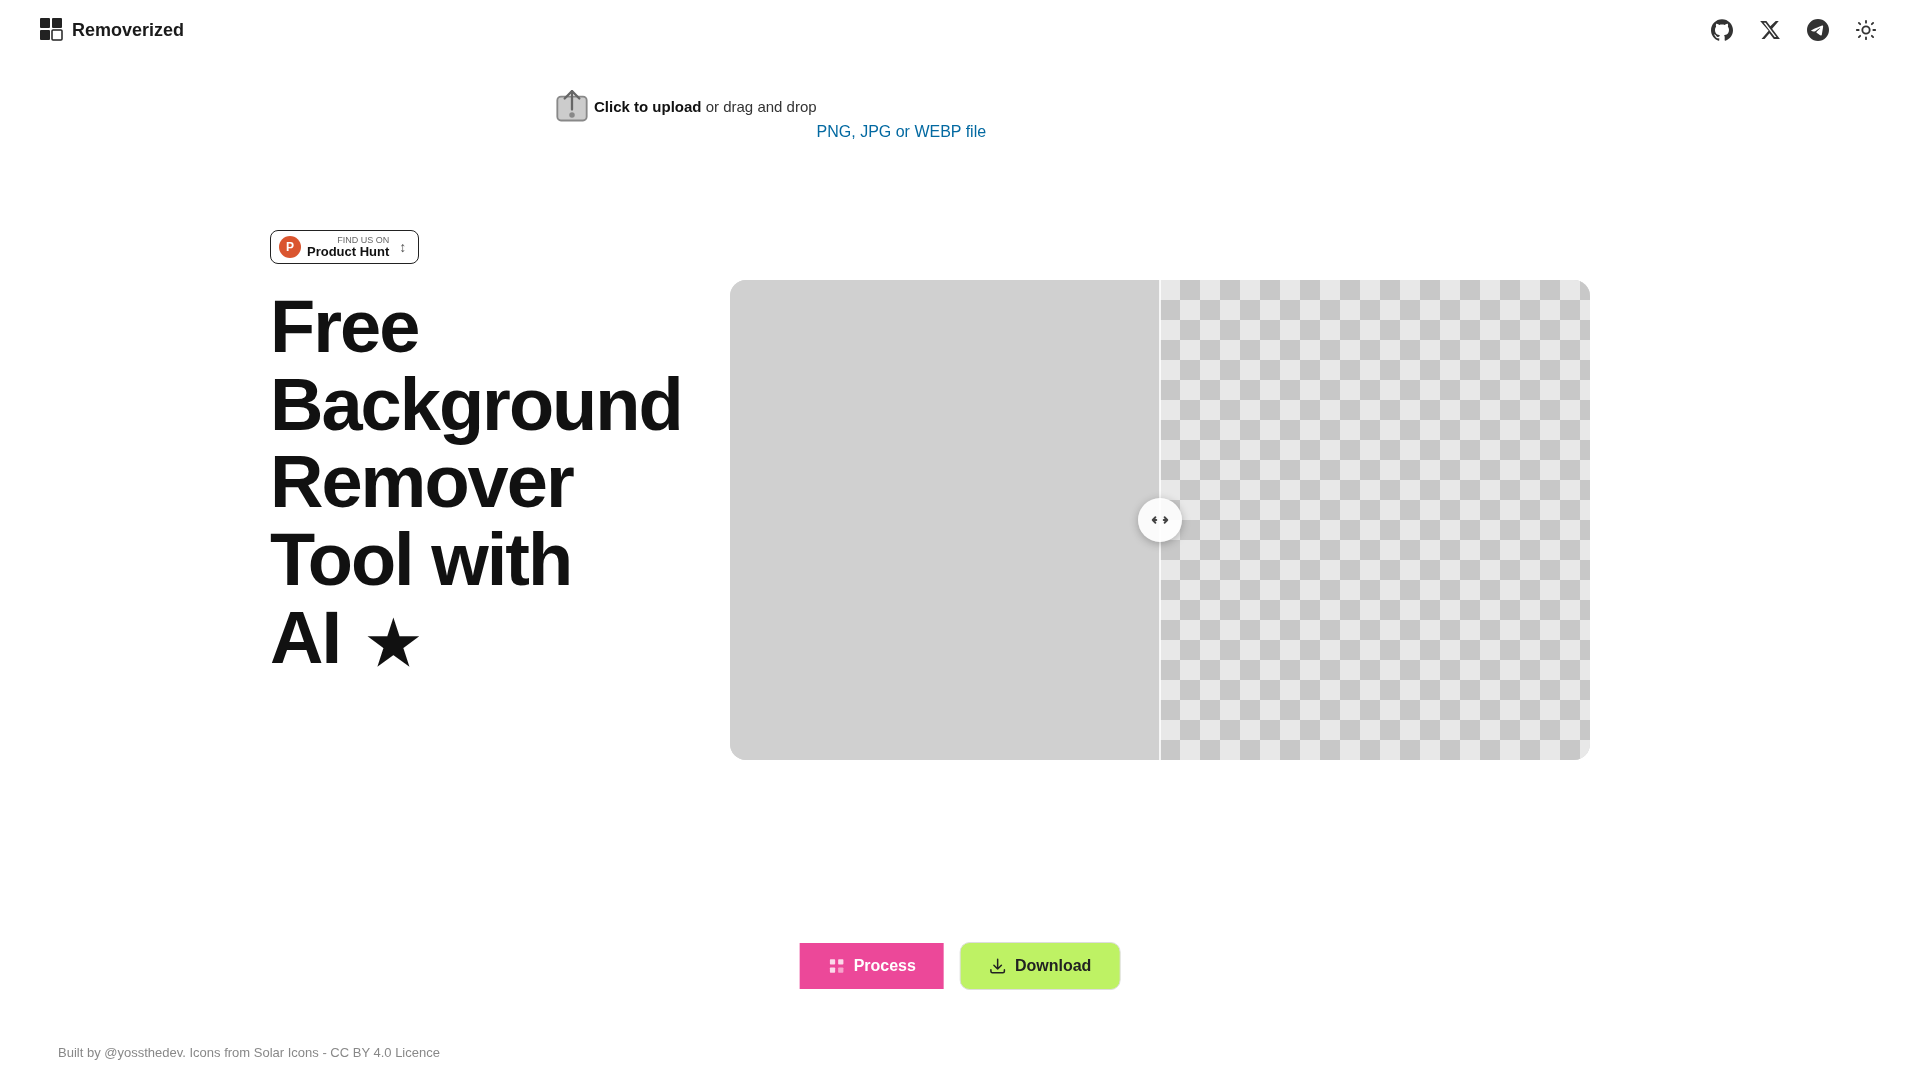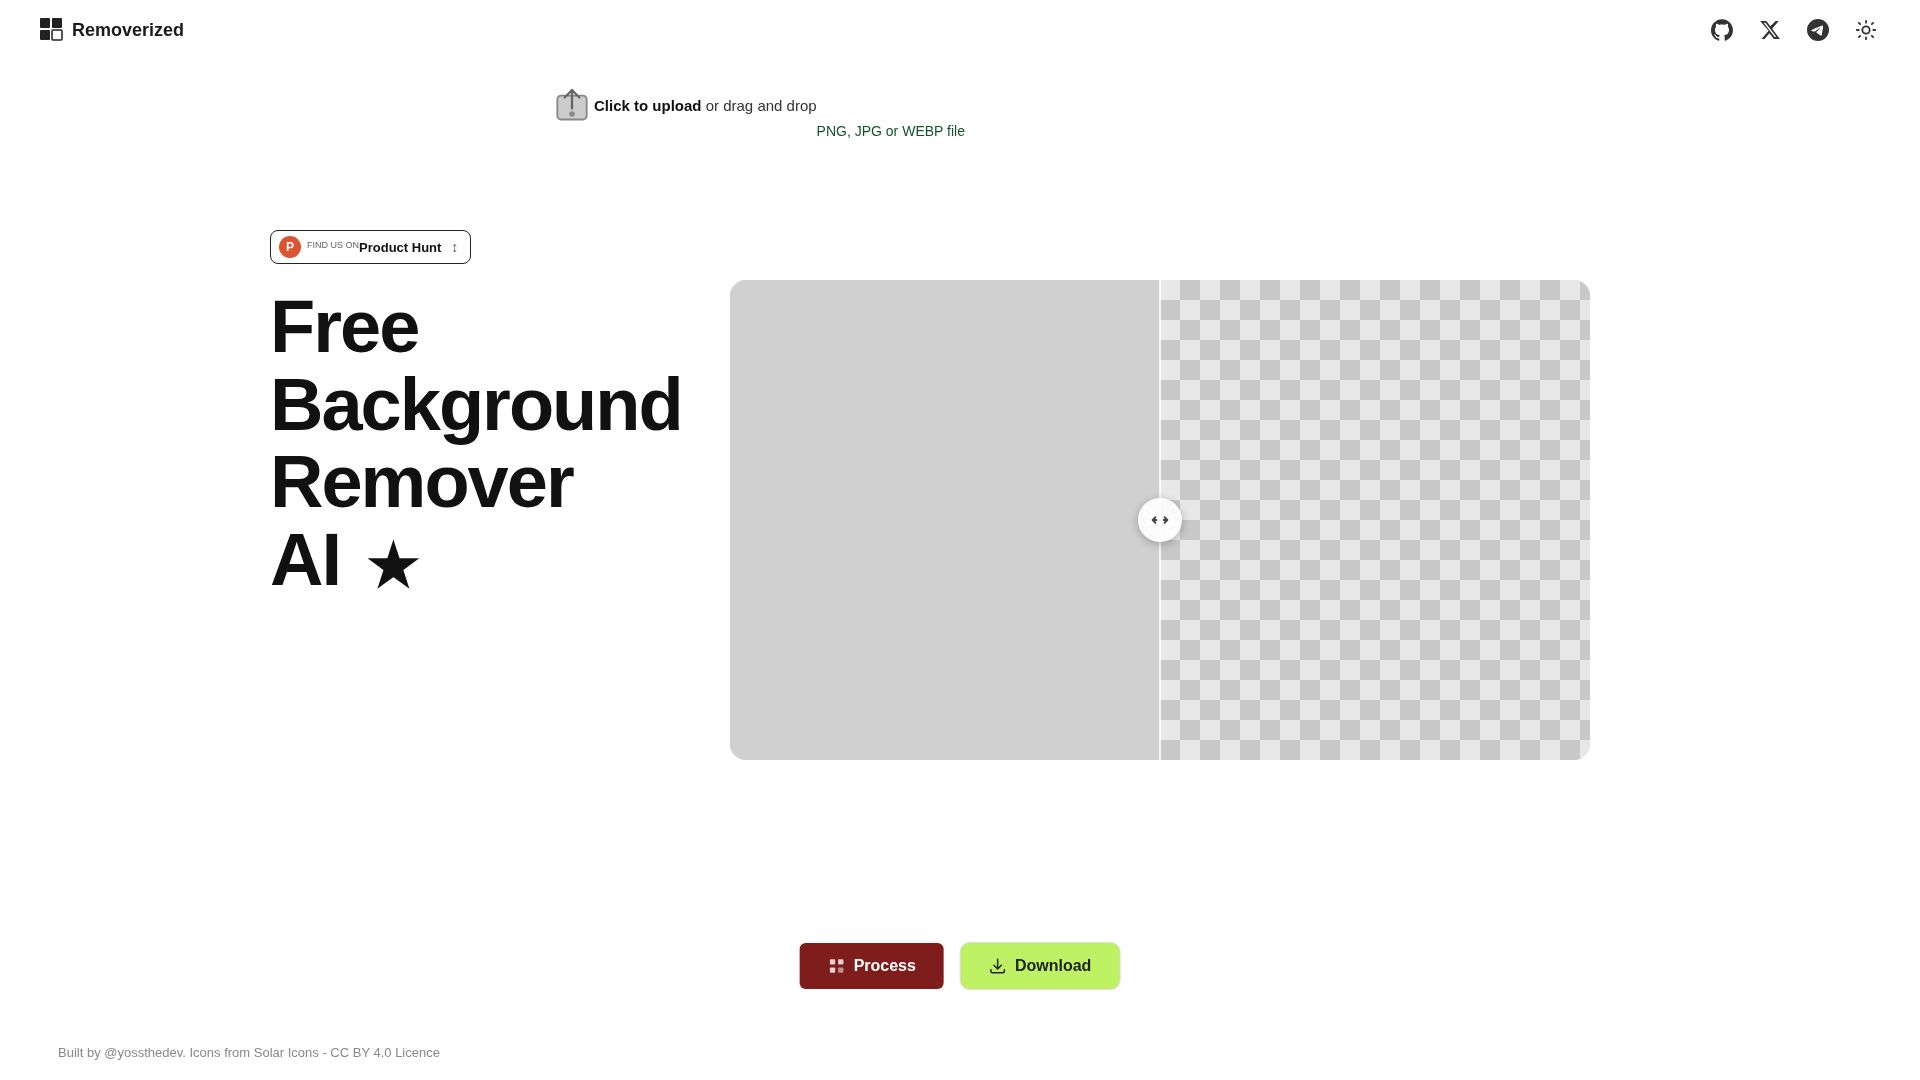--- a/index.html
+++ b/index.html
@@ -91,22 +91,22 @@
       color: #333;
       margin-bottom: 4px;
     }
 
     .upload-text strong {
       font-weight: 600;
       color: #111;
     }
 
     .upload-subtext {
-      font-size: 14px;
-      color: #14532d;
+      font-size: 16px;
+      color: #0369a1;
       margin-top: 48px;
     }
 
     
     .hero-content {
       position: absolute;
       top: 230px;
       left: 270px;
       width: 420px;
     }
@@ -148,20 +148,21 @@
 
     .badge-main {
       font-size: 13px;
       font-weight: 600;
       color: #111;
       line-height: 1;
     }
 
     .badge-text-block {
       display: flex;
+      flex-direction: column;
       text-align: right;
     }
 
     .badge-arrow {
       font-size: 14px;
       color: #555;
       margin-left: 4px;
     }
 
     .hero-title {
@@ -257,24 +258,24 @@
       transform: translateX(-50%);
       display: flex;
       gap: 16px;
       align-items: center;
     }
 
     .btn-process {
       display: flex;
       align-items: center;
       gap: 8px;
-      background: #7f1d1d;
+      background: #ec4899;
       color: #fff;
       border: none;
-      border-radius: 6px;
+      border-radius: 0;
       padding: 14px 28px;
       font-size: 16px;
       font-weight: 600;
       cursor: pointer;
     }
 
     .btn-download {
       display: flex;
       align-items: center;
       gap: 8px;
@@ -360,20 +361,21 @@
       <span class="badge-sub">FIND US ON</span>
       <span class="badge-main">Product Hunt</span>
     </div>
     <span class="badge-arrow">↕</span>
   </div>
 
   <div class="hero-title">
     <div>Free</div>
     <div>Background</div>
     <div>Remover</div>
+    <div>Tool with</div>
     <div>
       <span>AI</span>
       <span class="star-icon">★</span>
     </div>
   </div>
 </div>
 
 <div class="preview-area" style="left: 730px;">
   <div class="preview-left"></div>
   <div class="preview-right"></div>

